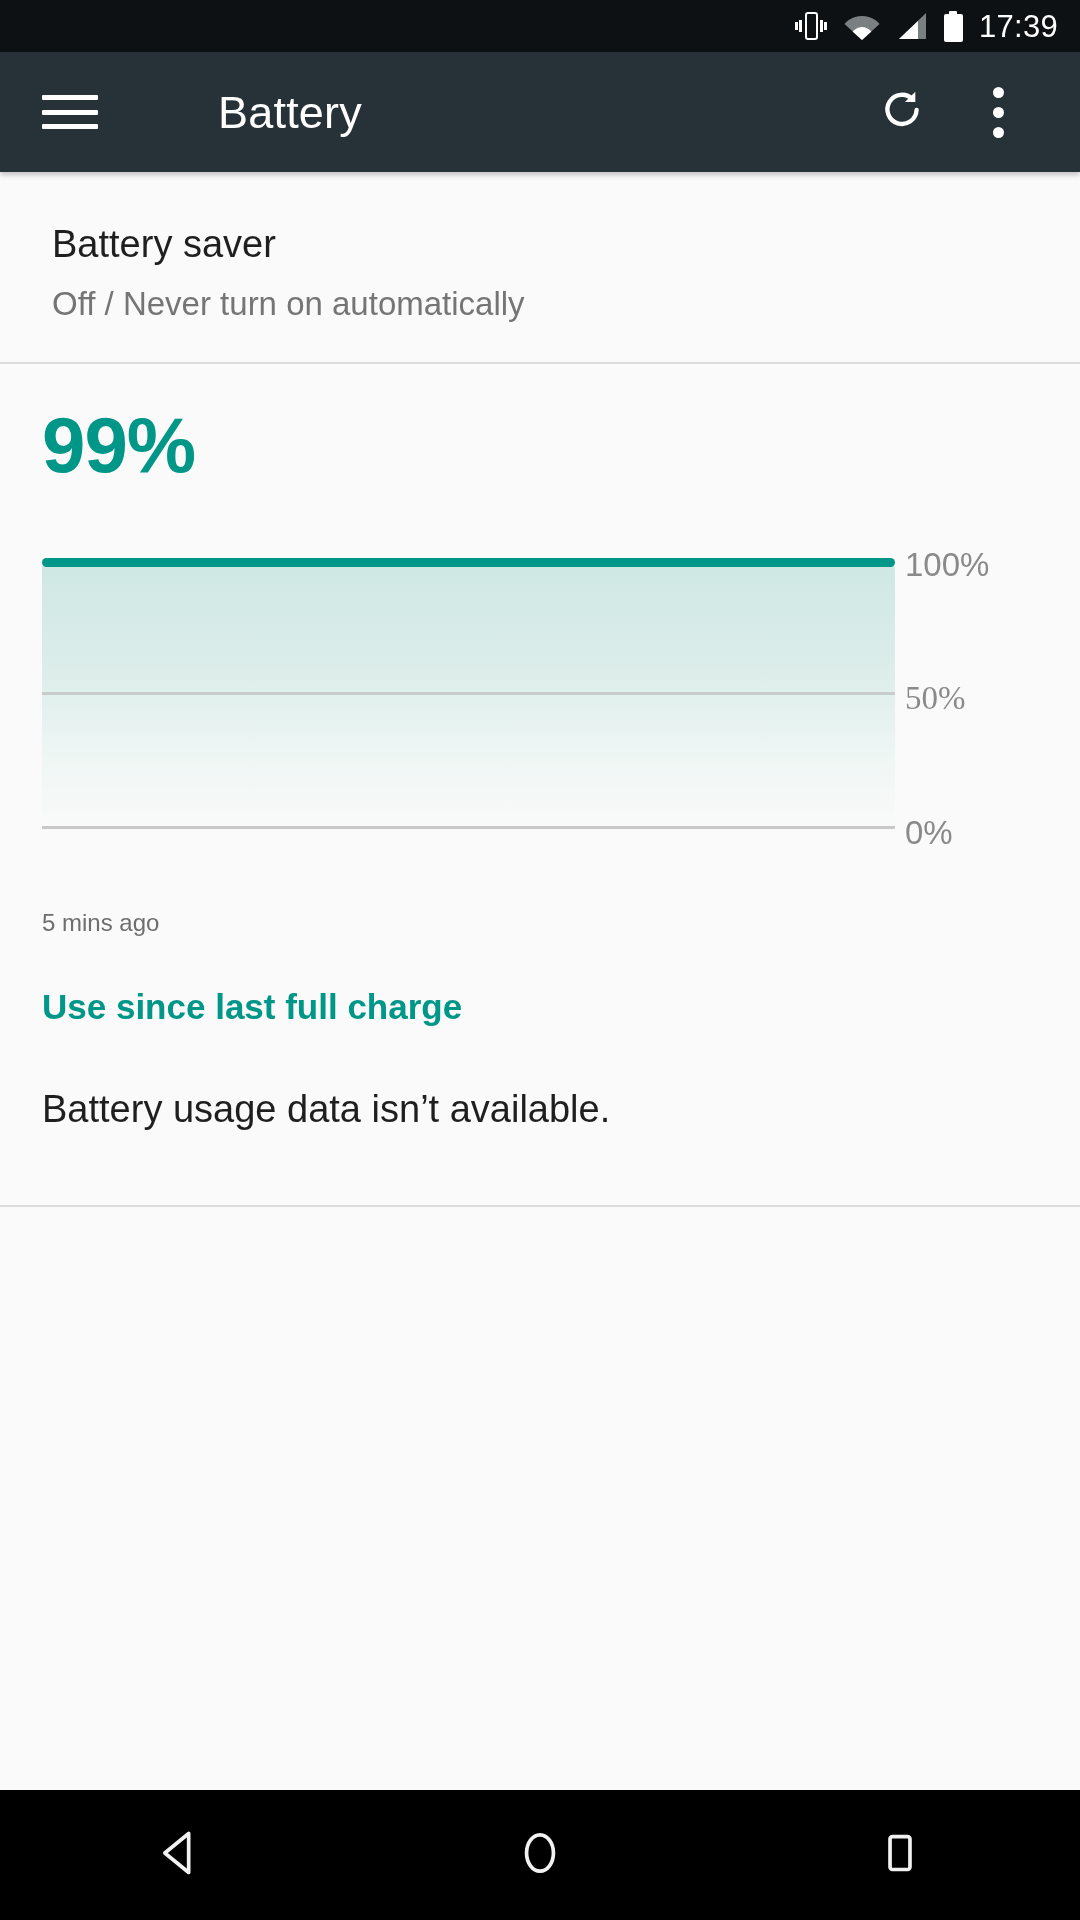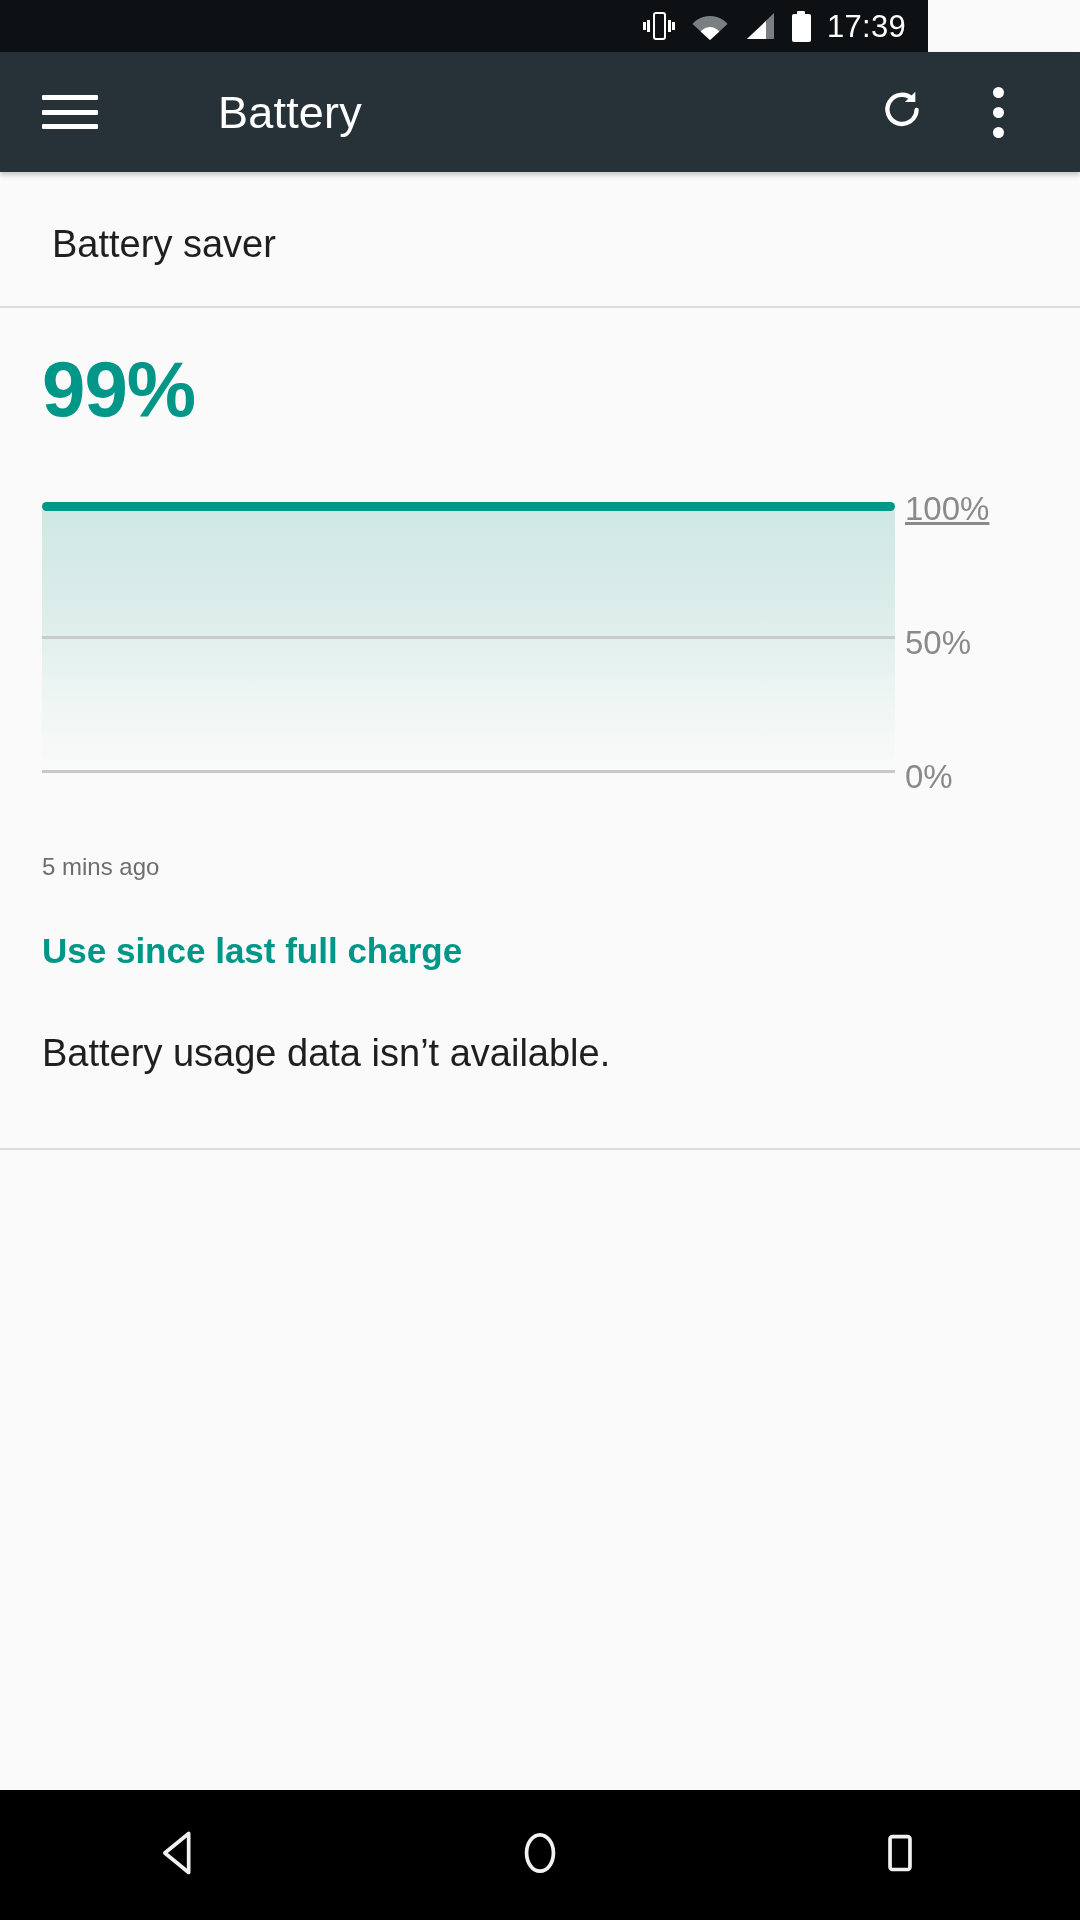--- a/index.html
+++ b/index.html
@@ -7,21 +7,21 @@
   body {
     font-family: "Liberation Sans", sans-serif;
     background:#fafafa;
     overflow:hidden;
     position:relative;
   }
 
   
   .status-bar{
     position:absolute; top:0; left:0;
-    width:928px; height:52px;
+    width:1080px; height:52px;
     background:#0e1113;
     display:flex; align-items:center; justify-content:flex-end;
     padding-right:22px; gap:0;padding-left:25px;
   }
   .sb-icons{ display:flex; align-items:center; gap:16px; }
   .sb-clock{
     color:#ffffff; font-size:31px; letter-spacing:.3px;
     margin-left:16px; line-height:1;
   }
 
@@ -119,22 +119,22 @@
   .plot .grid50{
     position:absolute; left:0; top:134px; width:100%; height:3px; background:#c6cdcb;
   }
   .plot .grid0{
     position:absolute; left:0; top:268px; width:100%; height:3px; background:#c8c8c8;
   }
   .y-labels{ position:absolute; left:905px; top:0; width:175px; height:280px; }
   .y-labels span{
     position:absolute; left:0; font-size:33px; color:#8a8a8a; line-height:1;
   }
-  .y-100{ top:-10px;text-decoration:underline; }
-  .y-50 { top:124px; }
+  .y-100{ top:-10px; }
+  .y-50 { top:124px;font-family:Liberation Serif, serif; }
   .y-0  { top:258px; }
 
   .ago{ font-size:24px; color:#6e6e6e; padding:22px 0 0 42px; line-height:1.1; }
 
   .link-row{ padding:52px 42px 0 42px; }
   .link{
     font-size:35px; color:#009688; font-weight:bold; cursor:pointer; line-height:1.1;
     display:inline-block;
   }
 
@@ -210,20 +210,21 @@
           <span></span>
       </span>
     </div>
   </div>
 </div>
 
 <div class="content">
 
   <div class="saver-row">
     <div class="saver-title">Battery saver</div>
+    <div class="saver-sub">Off / Never turn on automatically</div>
   </div>
 
   <div class="divider"></div>
 
   <div class="pct">99%</div>
 
   <div class="chart-wrap">
     <div class="plot">
       <div class="fill"></div>
       <div class="grid50"></div>

